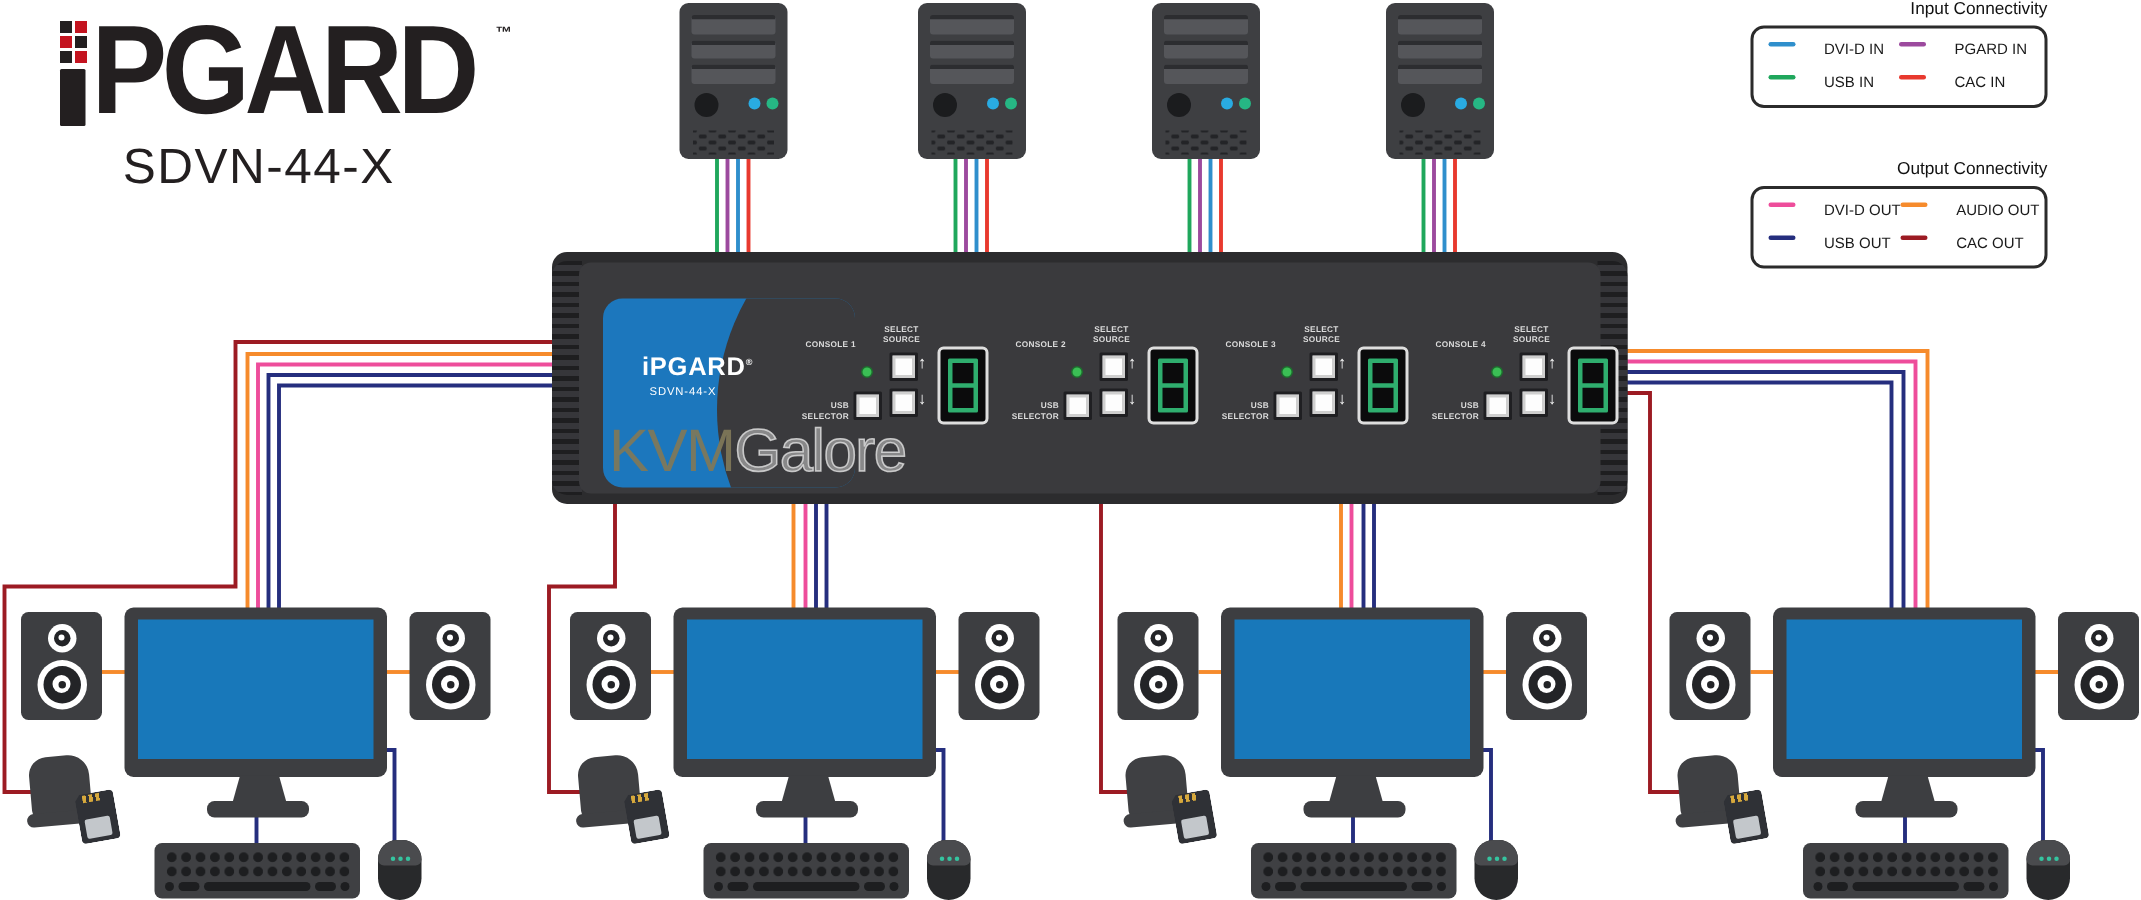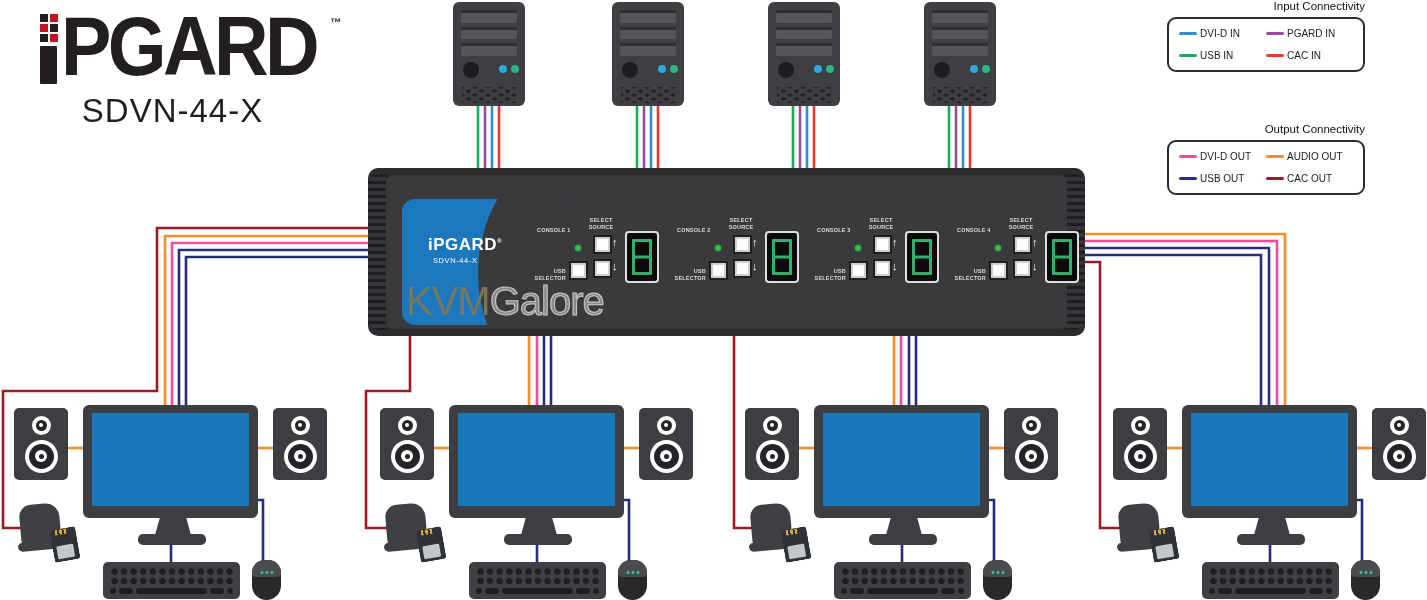--- a/index.html
+++ b/index.html
@@ -29,25 +29,25 @@
   .logo-stem{width:17px;height:38px;background:var(--logo_dark);border-radius:1px;}
   .logo-word{font-size:84px;font-weight:800;line-height:76px;letter-spacing:-4px;
              color:var(--logo_dark);transform:scaleX(.9);transform-origin:left top;white-space:nowrap;}
   .logo-tm{font-size:11px;font-weight:bold;color:var(--logo_dark);margin-top:8px;margin-left:-14px;}
   .brand-model{position:absolute;left:0;top:84px;width:265px;text-align:center;
                font-size:33px;color:var(--logo_dark);letter-spacing:1px;}
 
   
   .legend{position:absolute;z-index:2;width:198px;}
   .legend-input{left:1167px;top:0;}
-  .legend-output{left:1167px;top:123px;}
+  .legend-output{left:1167px;top:107px;}
   .legend-title{text-align:right;font-size:11.5px;color:#111;margin-bottom:5px;}
   .legend-box{border:2px solid #2b2b2b;border-radius:9px;padding:9px 10px;
               display:grid;grid-template-columns:1fr 1fr;row-gap:11px;background:#fff;}
-  .legend-item{display:flex;align-items:center;gap:3px;}
+  .legend-item{display:flex;gap:19px;}
   .legend-item .chip{display:block;width:18px;height:3px;border-radius:1.5px;flex:0 0 auto;}
   .legend-item span{font-size:10px;color:#1a1a1a;white-space:nowrap;}
 
   
   .tower{position:absolute;top:2px;width:72px;height:104px;background:#3e3f42;
          border-radius:6px;z-index:2;}
   .bay{position:absolute;left:8px;top:8px;width:56px;height:46px;display:flex;
        flex-direction:column;gap:4px;}
   .bay i{display:block;height:10px;background:#55565a;border-radius:2px;border-top:3px solid #2c2d30;}
   .power{position:absolute;left:10px;top:60px;width:16px;height:16px;border-radius:50%;background:#1b1c1e;}

